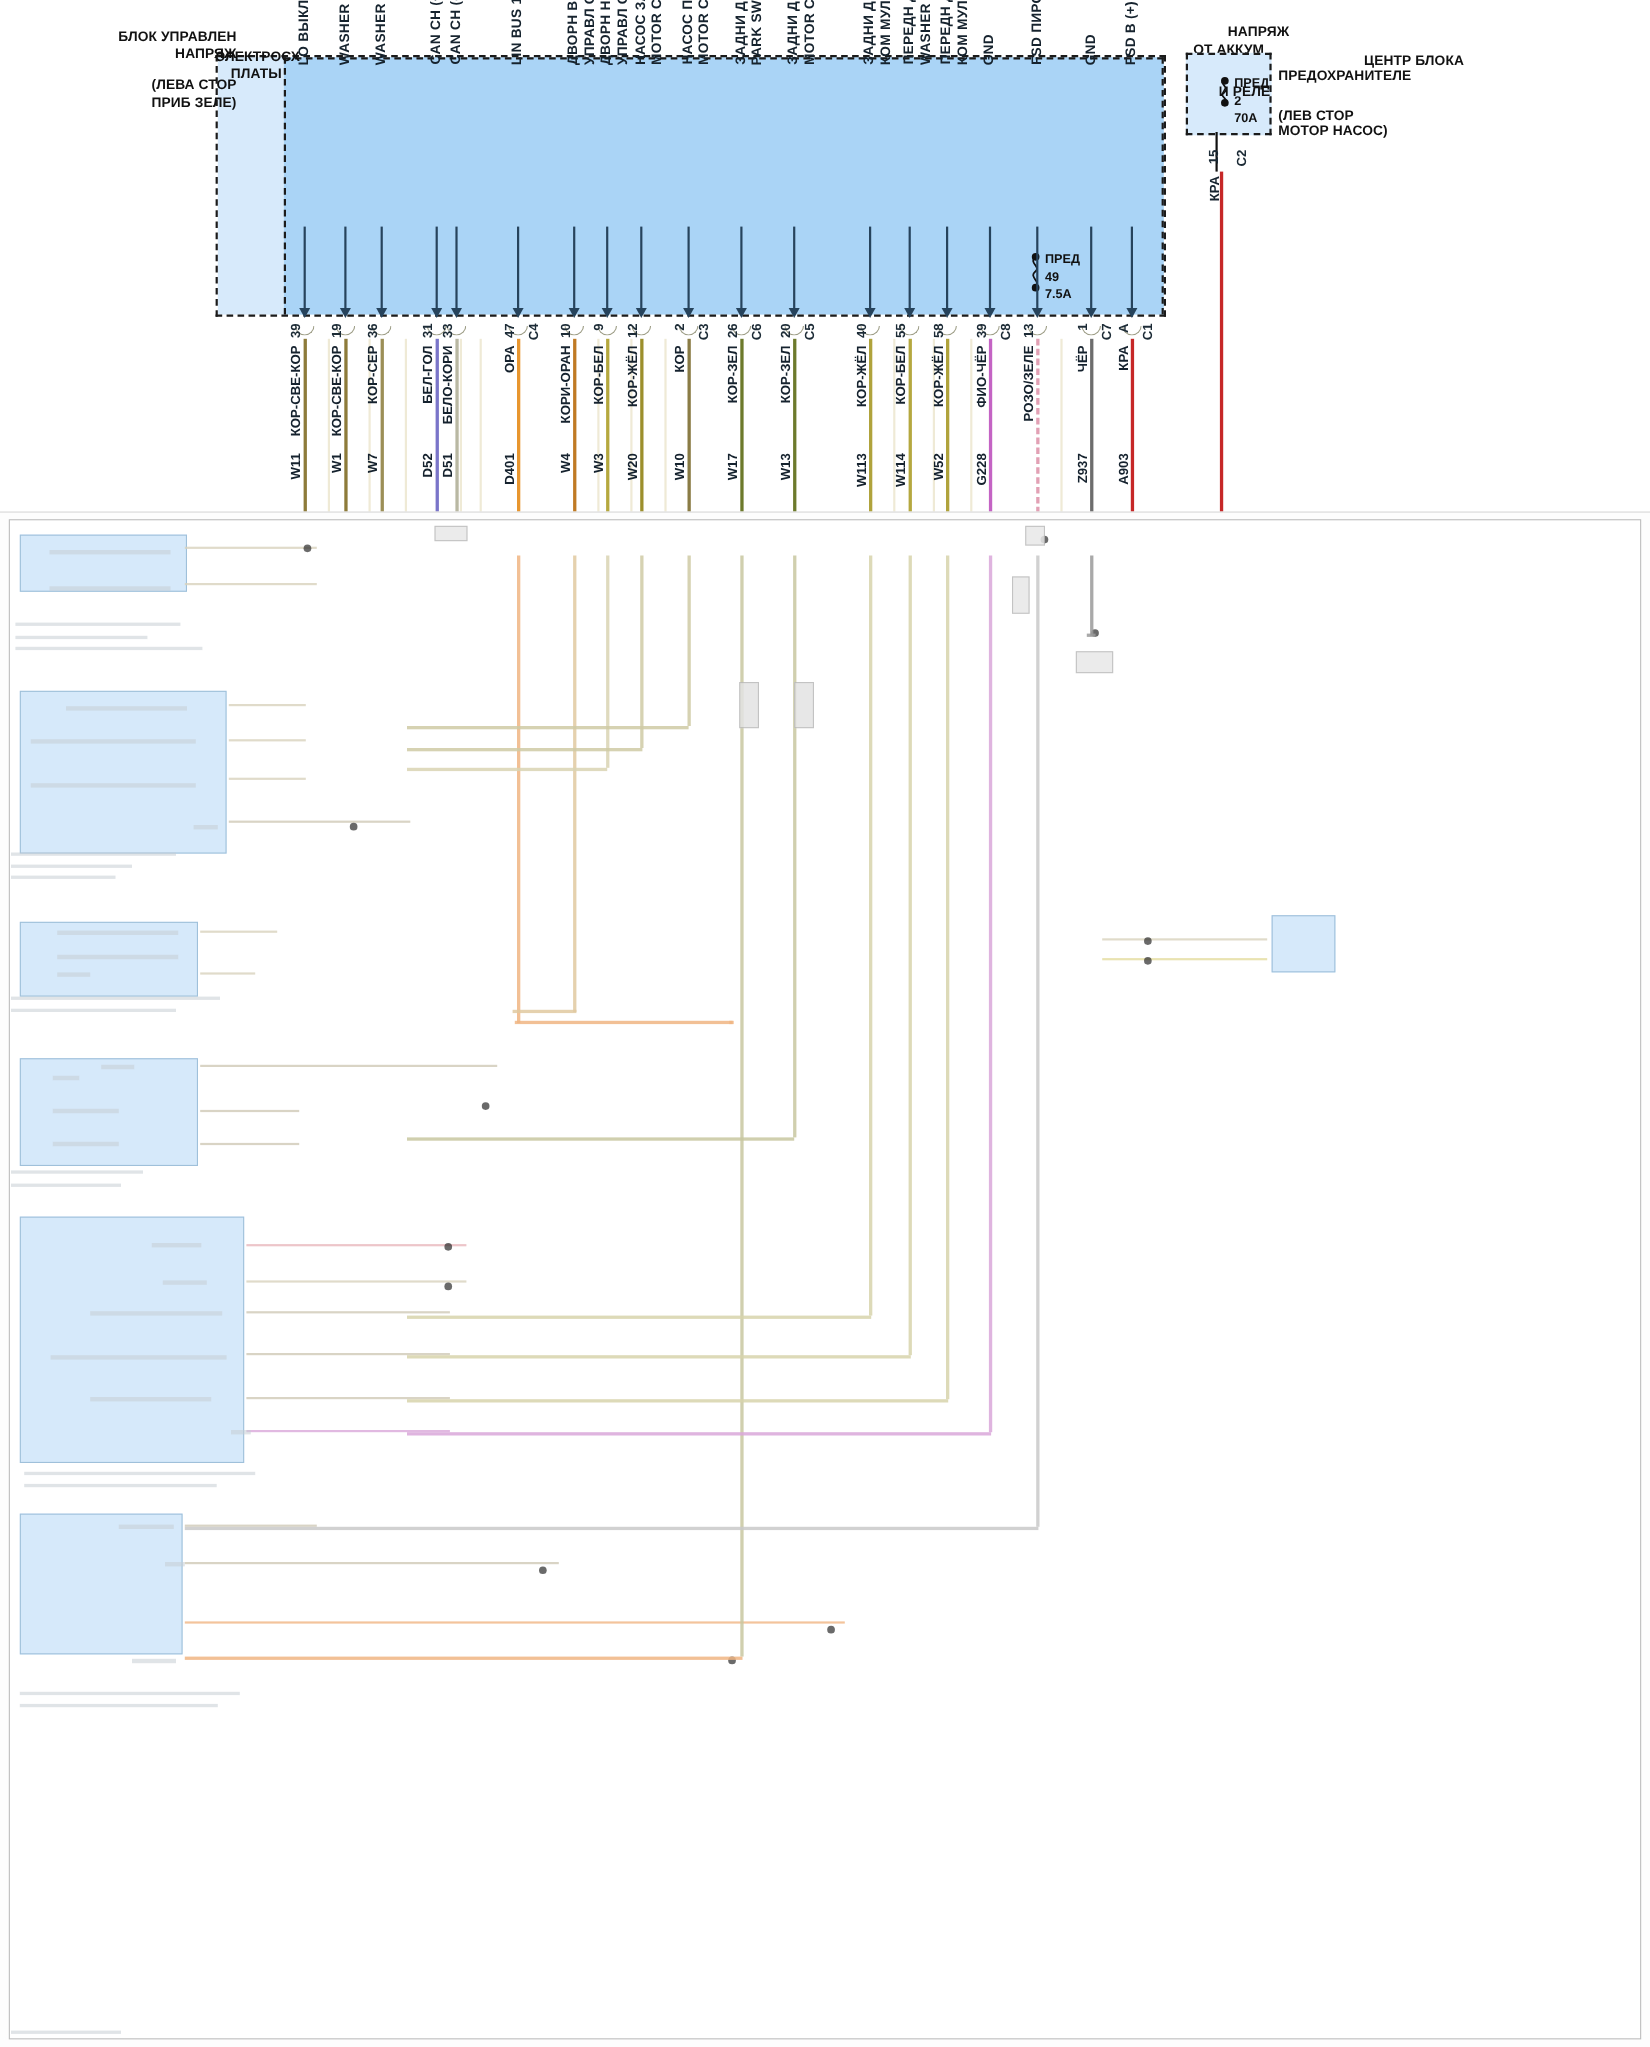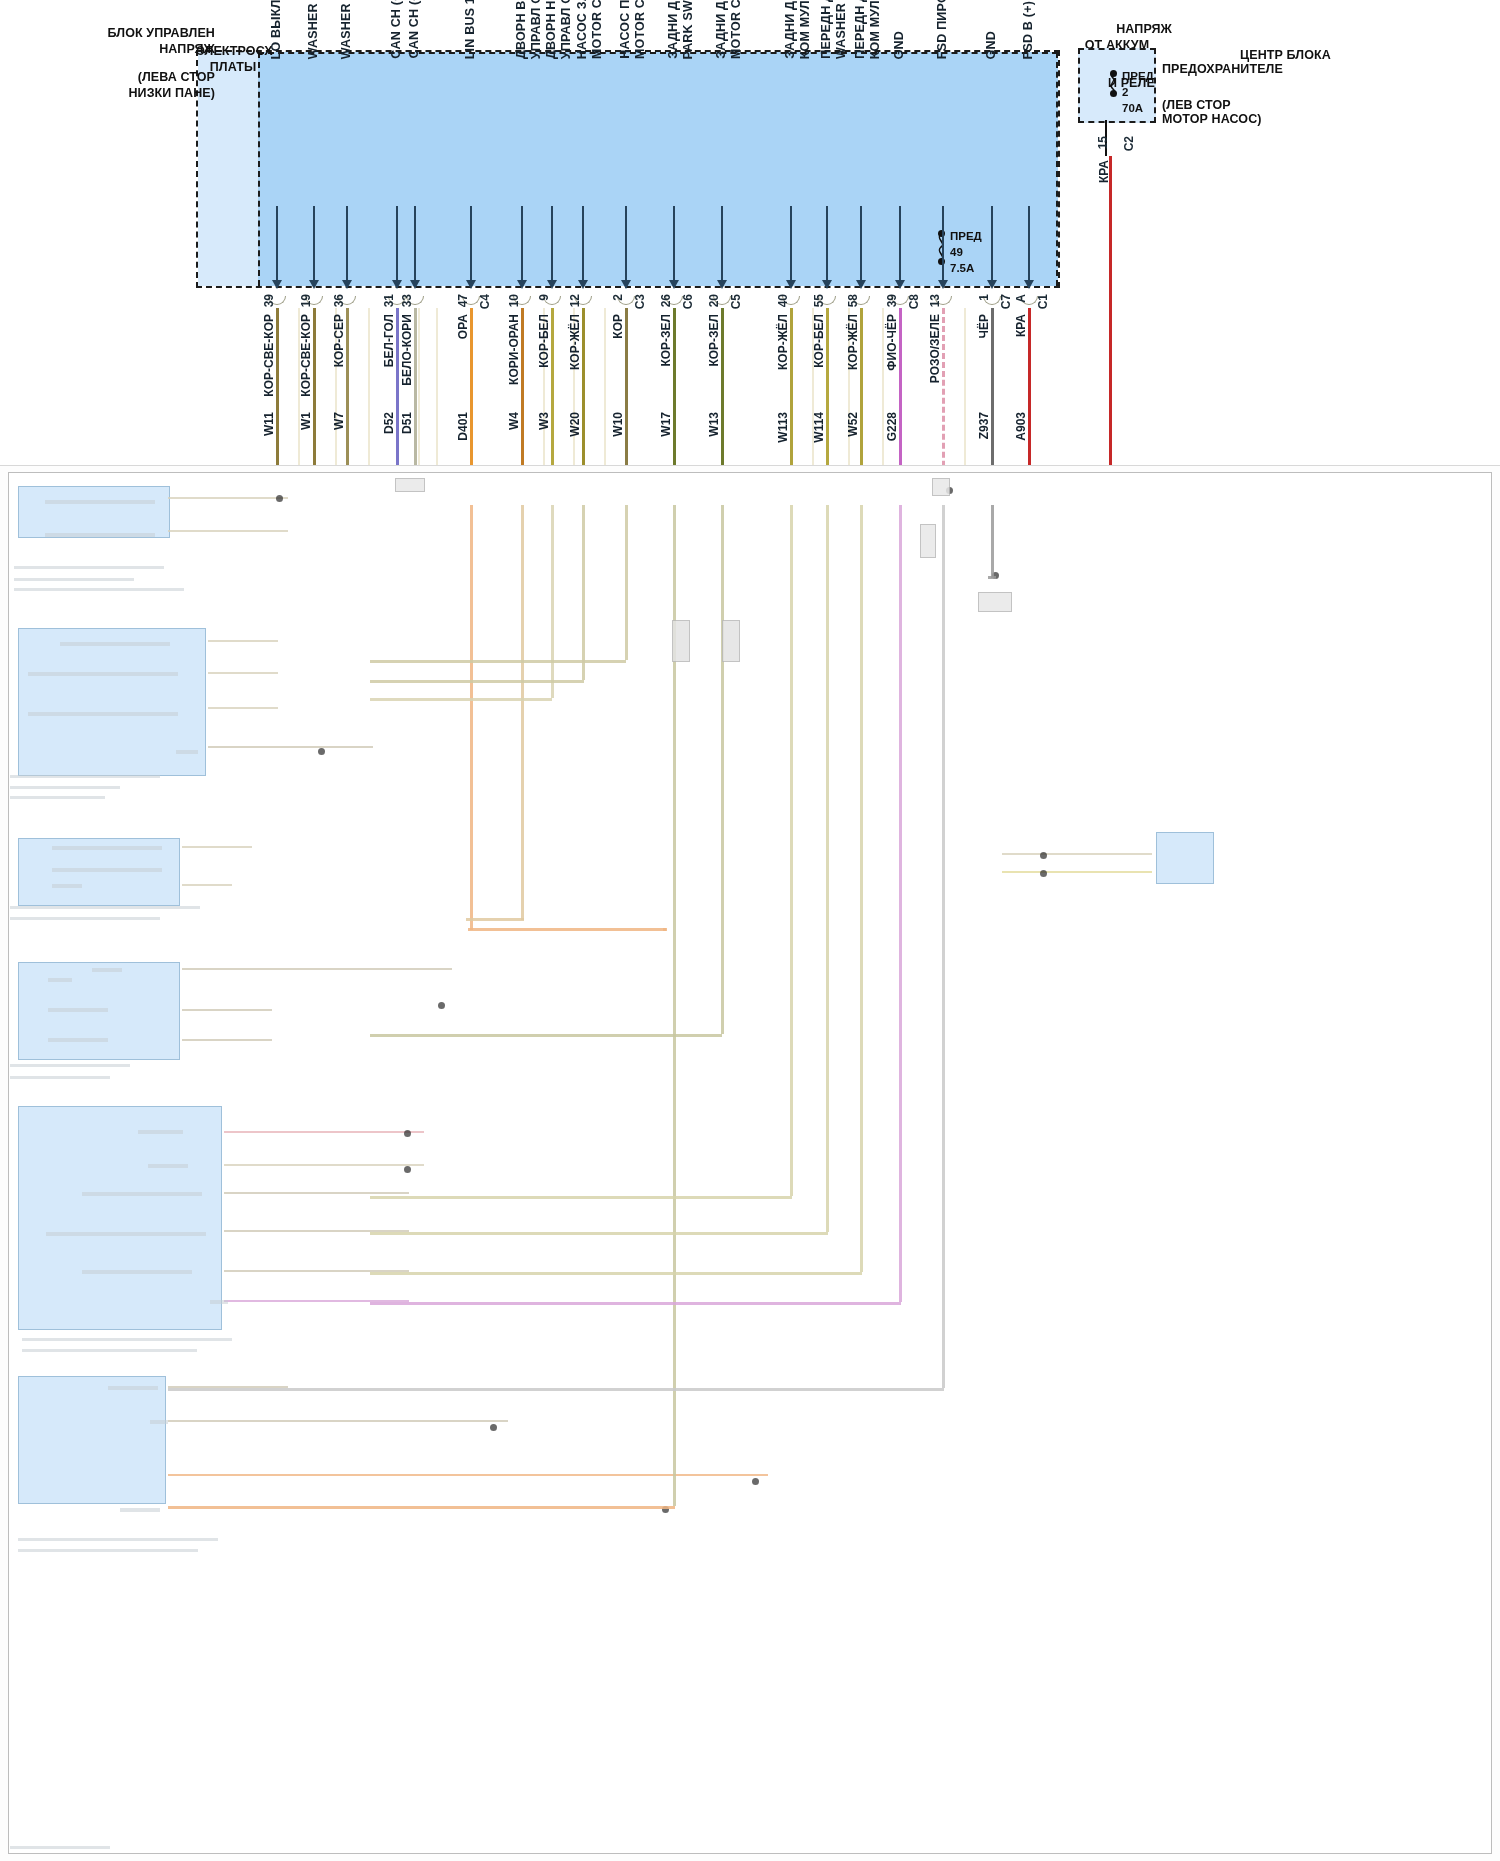--- a/index.html
+++ b/index.html
@@ -89,21 +89,21 @@
 <div id="root">
 
   <div class="abs" id="bcm-innerlight"></div>
   <div class="abs" id="bcm-fill"></div>
   <div class="abs" id="bcm-outer"></div>
   <div class="abs" id="bcm-innerbox"></div>
 
   <div class="abs ttl" style="left:95px;top:26px;width:120px;text-align:right;">БЛОК УПРАВЛЕН</div>
   <div class="abs ttl" style="left:95px;top:42px;width:120px;text-align:right;">НАПРЯЖ</div>
   <div class="abs ttl" style="left:95px;top:70px;width:120px;text-align:right;">(ЛЕВА СТОР</div>
-  <div class="abs ttl" style="left:95px;top:86px;width:120px;text-align:right;">НИЗКИ ПАНЕ)</div>
+  <div class="abs ttl" style="left:95px;top:86px;width:120px;text-align:right;">ПРИБ ЗЕЛЕ)</div>
 
   <div class="abs ttl" style="left:196px;top:44px;width:74px;text-align:center;">ЭЛЕКТРОСХ</div>
   <div class="abs ttl" style="left:196px;top:60px;width:74px;text-align:center;">ПЛАТЫ</div>
 
   <div class="abs ttl" style="left:1062px;top:22px;width:110px;text-align:right;">НАПРЯЖ</div>
   <div class="abs ttl" style="left:1062px;top:38px;width:110px;text-align:center;text-decoration:underline;">ОТ АККУМ</div>
 
   <div class="abs" id="fusebox"></div>
 
   <div class="abs ttl" style="left:1196px;top:48px;width:160px;margin-left:44px;">ЦЕНТР БЛОКА</div>

